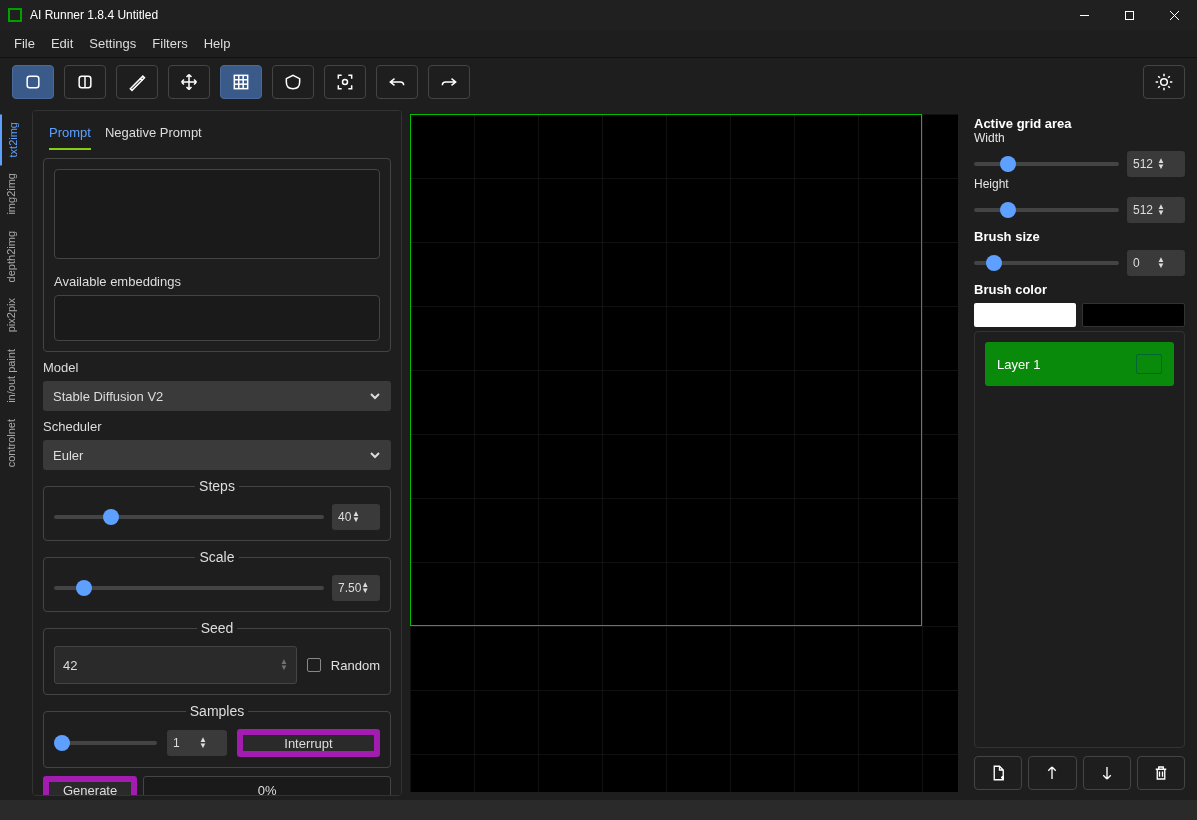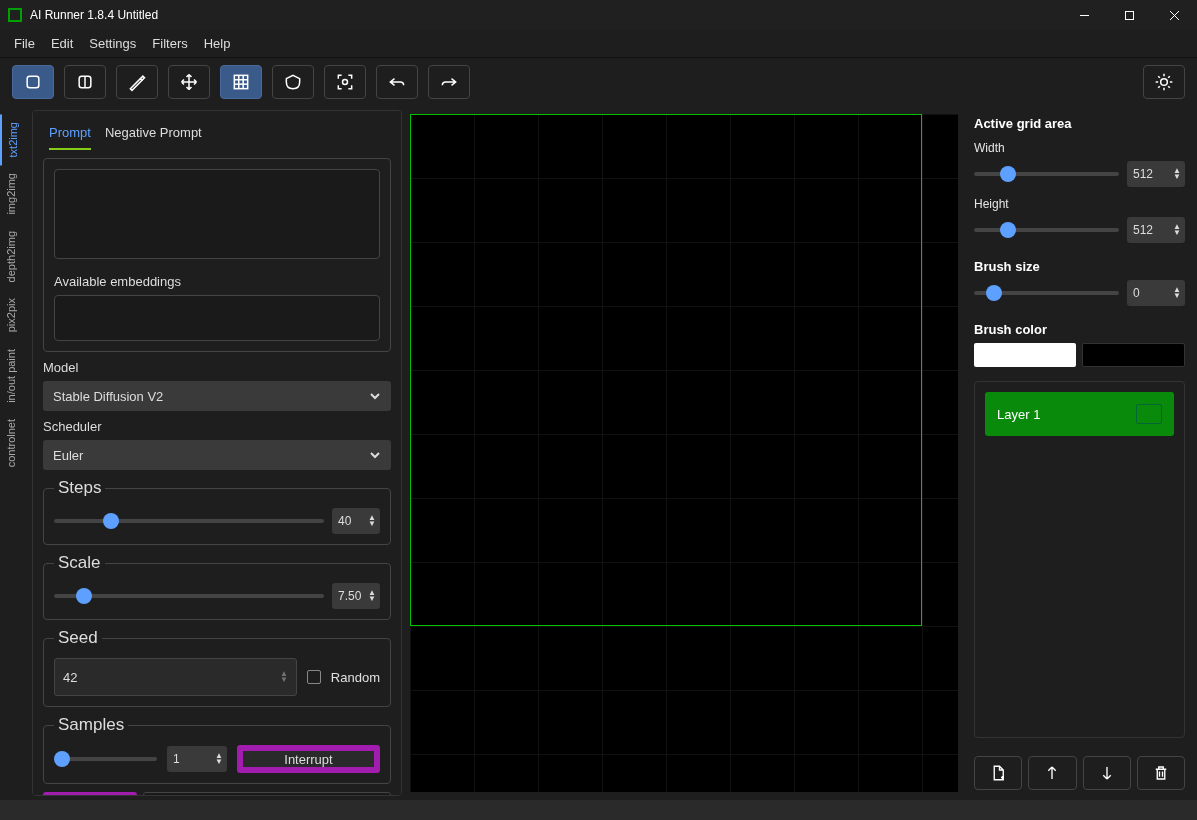--- a/index.html
+++ b/index.html
@@ -33,51 +33,51 @@
 .tab-h.active { color: #5ea0ff; border-bottom: 2px solid #84cc16; }
 .fieldset { border: 1px solid #444; border-radius: 4px; padding: 10px; background: #1e1e1e; }
 .field-label { font-size: 13px; color: #ddd; padding-bottom: 6px; display: block; }
 .textarea { width: 100%; height: 90px; background: #1a1a1a; border: 1px solid #444; border-radius: 4px; resize: none; color: #ddd; padding: 6px; }
 .embed-box { width: 100%; height: 46px; background: #1a1a1a; border: 1px solid #444; border-radius: 4px; }
 .select { width: 100%; height: 30px; background: #3a3a3a; border: none; border-radius: 3px; color: #ddd; padding: 0 10px; display: flex; align-items: center; justify-content: space-between; }
 .select svg { width: 12px; height: 12px; stroke: #ddd; fill: none; stroke-width: 2; }
 .slider-row { display: flex; align-items: center; gap: 8px; }
 .slider { flex: 1; height: 4px; background: #444; border-radius: 2px; position: relative; }
 .slider-thumb { width: 16px; height: 16px; background: #5ea0ff; border-radius: 50%; position: absolute; top: -6px; }
-.spin { width: 48px; height: 26px; background: #3a3a3a; border: none; border-radius: 3px; display: flex; align-items: center; justify-content: space-between; padding: 0 4px 0 6px; color: #ddd; font-size: 12px; }
+.spin { width: 48px; height: 26px; background: #3a3a3a; border: none; border-radius: 3px; display: flex; align-items: center; justify-content: space-between; padding: 0 20px 0 6px; color: #ddd; font-size: 12px; }
 .spin-arrows { display: flex; flex-direction: column; line-height: 6px; font-size: 8px; color: #ddd; }
 .seed-row { display: flex; align-items: center; gap: 10px; }
 .seed-input { flex: 1; height: 38px; background: #2a2a2a; border: 1px solid #444; border-radius: 3px; color: #ddd; padding: 0 8px; display: flex; align-items: center; justify-content: space-between; }
 .checkbox { width: 14px; height: 14px; border: 1px solid #888; border-radius: 2px; display: inline-block; }
 .samples-row { display: flex; align-items: center; gap: 10px; }
 .btn { height: 28px; background: #2a2a2a; border: 6px solid #a21caf; border-radius: 3px; color: #ddd; padding: 0 14px; display: flex; align-items: center; justify-content: center; font-size: 13px; }
 .btn.wide { flex: 1; }
 .gen-row { display: flex; gap: 6px; }
 .progress { flex: 1; height: 28px; background: #1a1a1a; border: 1px solid #444; border-radius: 3px; display: flex; align-items: center; justify-content: center; color: #ddd; }
 
 .canvas-area { flex: 1; background: #000; margin: 8px 4px; position: relative; min-width: 520px; }
 .grid { position: absolute; inset: 0; background-image: linear-gradient(#111 1px, transparent 1px), linear-gradient(90deg, #111 1px, transparent 1px); background-size: 64px 64px; }
 .active-rect { position: absolute; left: 0; top: 0; width: 512px; height: 512px; border: 1px solid #00c000; pointer-events: none; }
 
-.right-panel { width: 235px; padding: 10px 12px; display: flex; flex-direction: column; gap: 10px; }
+.right-panel { width: 235px; padding: 10px 12px; display: flex; flex-direction: column; }
 .rp-title { font-weight: 600; font-size: 13px; color: #fff; }
 .rp-label { font-size: 12px; color: #e5e5e5; }
 .color-row { display: flex; gap: 6px; }
 .swatch { flex: 1; height: 24px; border-radius: 2px; }
 .sw-white { background: #fff; }
 .sw-black { background: #000; border: 1px solid #333; }
 .layers-box { border: 1px solid #333; border-radius: 4px; flex: 1; padding: 10px; margin-top: 4px; }
 .layer-item { background: #0a8a0a; color: #fff; height: 44px; border-radius: 3px; display: flex; align-items: center; padding: 0 12px; justify-content: space-between; }
 .layer-thumb { width: 26px; height: 20px; border: 1px solid #063; border-radius: 2px; }
 .layer-tools { display: flex; gap: 6px; margin-top: 8px; }
 .layer-btn { flex: 1; height: 34px; border: 1px solid #444; border-radius: 4px; display: flex; align-items: center; justify-content: center; }
 .layer-btn svg { width: 18px; height: 18px; stroke: #fff; fill: none; stroke-width: 1.8; }
 
 .statusbar { height: 20px; background: #2a2a2a; }
-legend { padding: 0 4px; font-size: 17px; color: #ddd; }
+legend { padding: 0 4px; font-size: 14px; color: #ddd; text-align: center; }
 fieldset.legend-set { border: 1px solid #444; border-radius: 4px; padding: 10px; }
 </style>
 </head>
 <body>
 
 <div class="titlebar">
   <div class="titlebar-left">
     <div class="app-icon"></div>
     <div class="titlebar-title">AI Runner 1.8.4 Untitled</div>
   </div>

